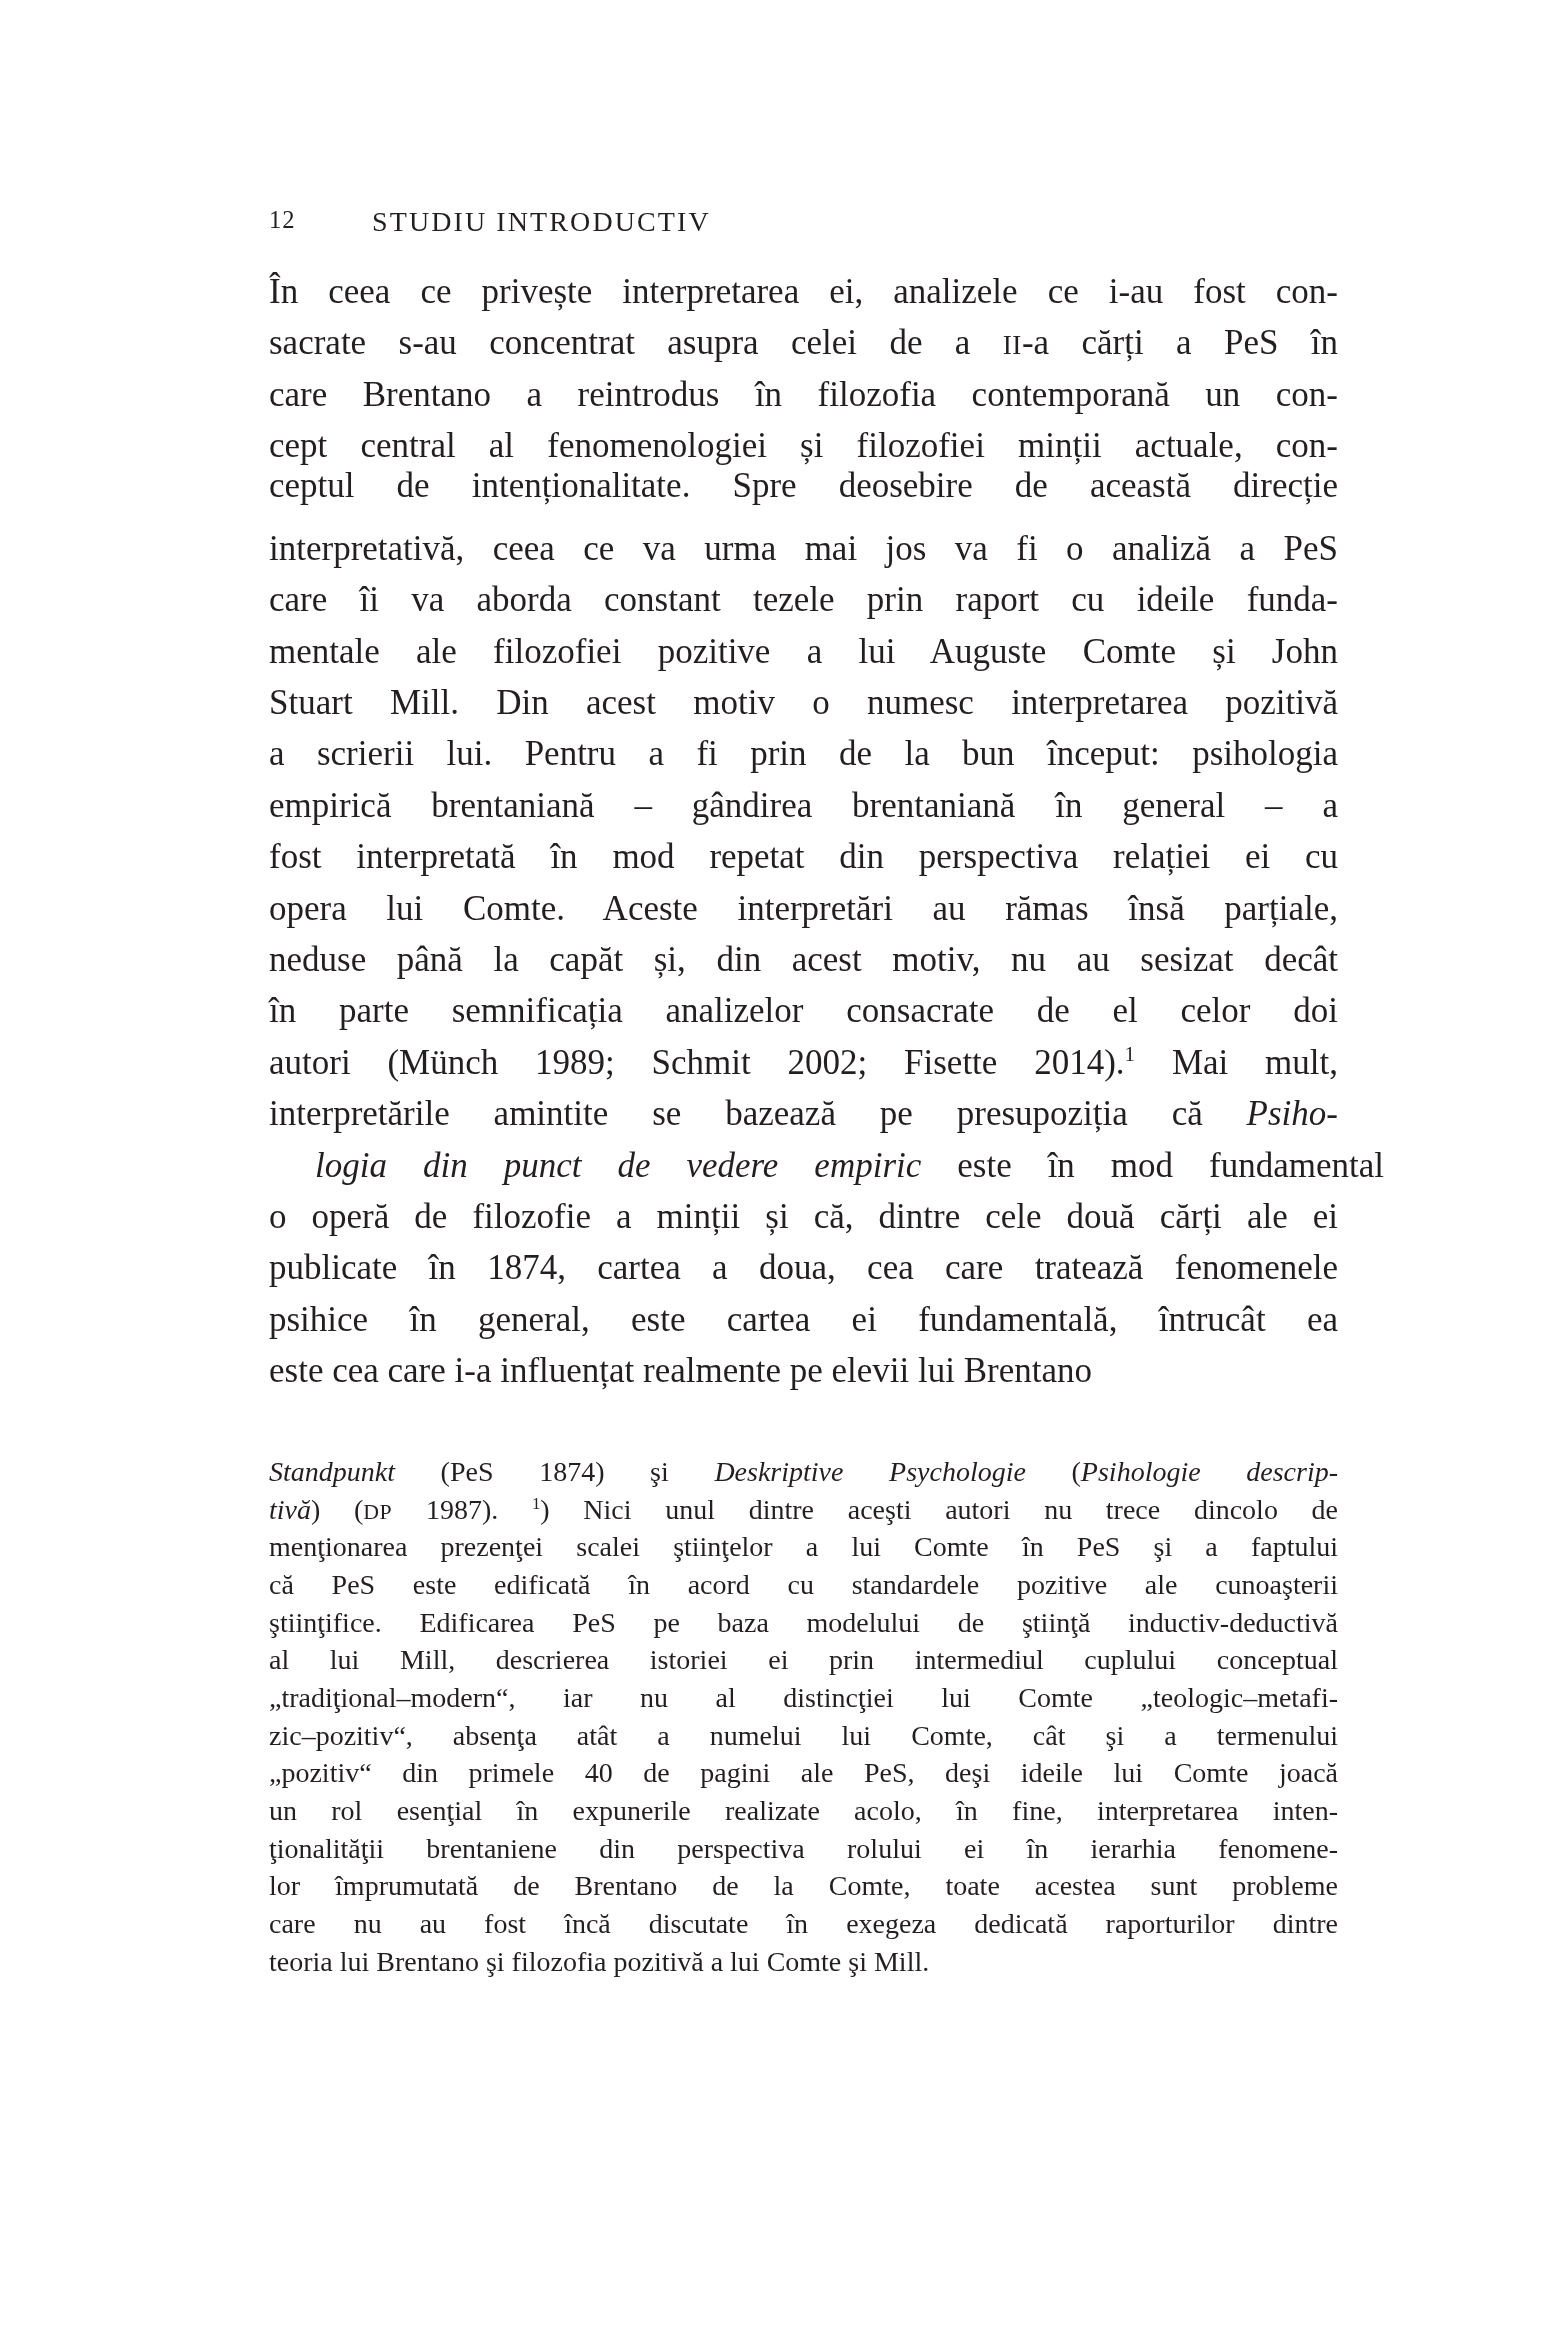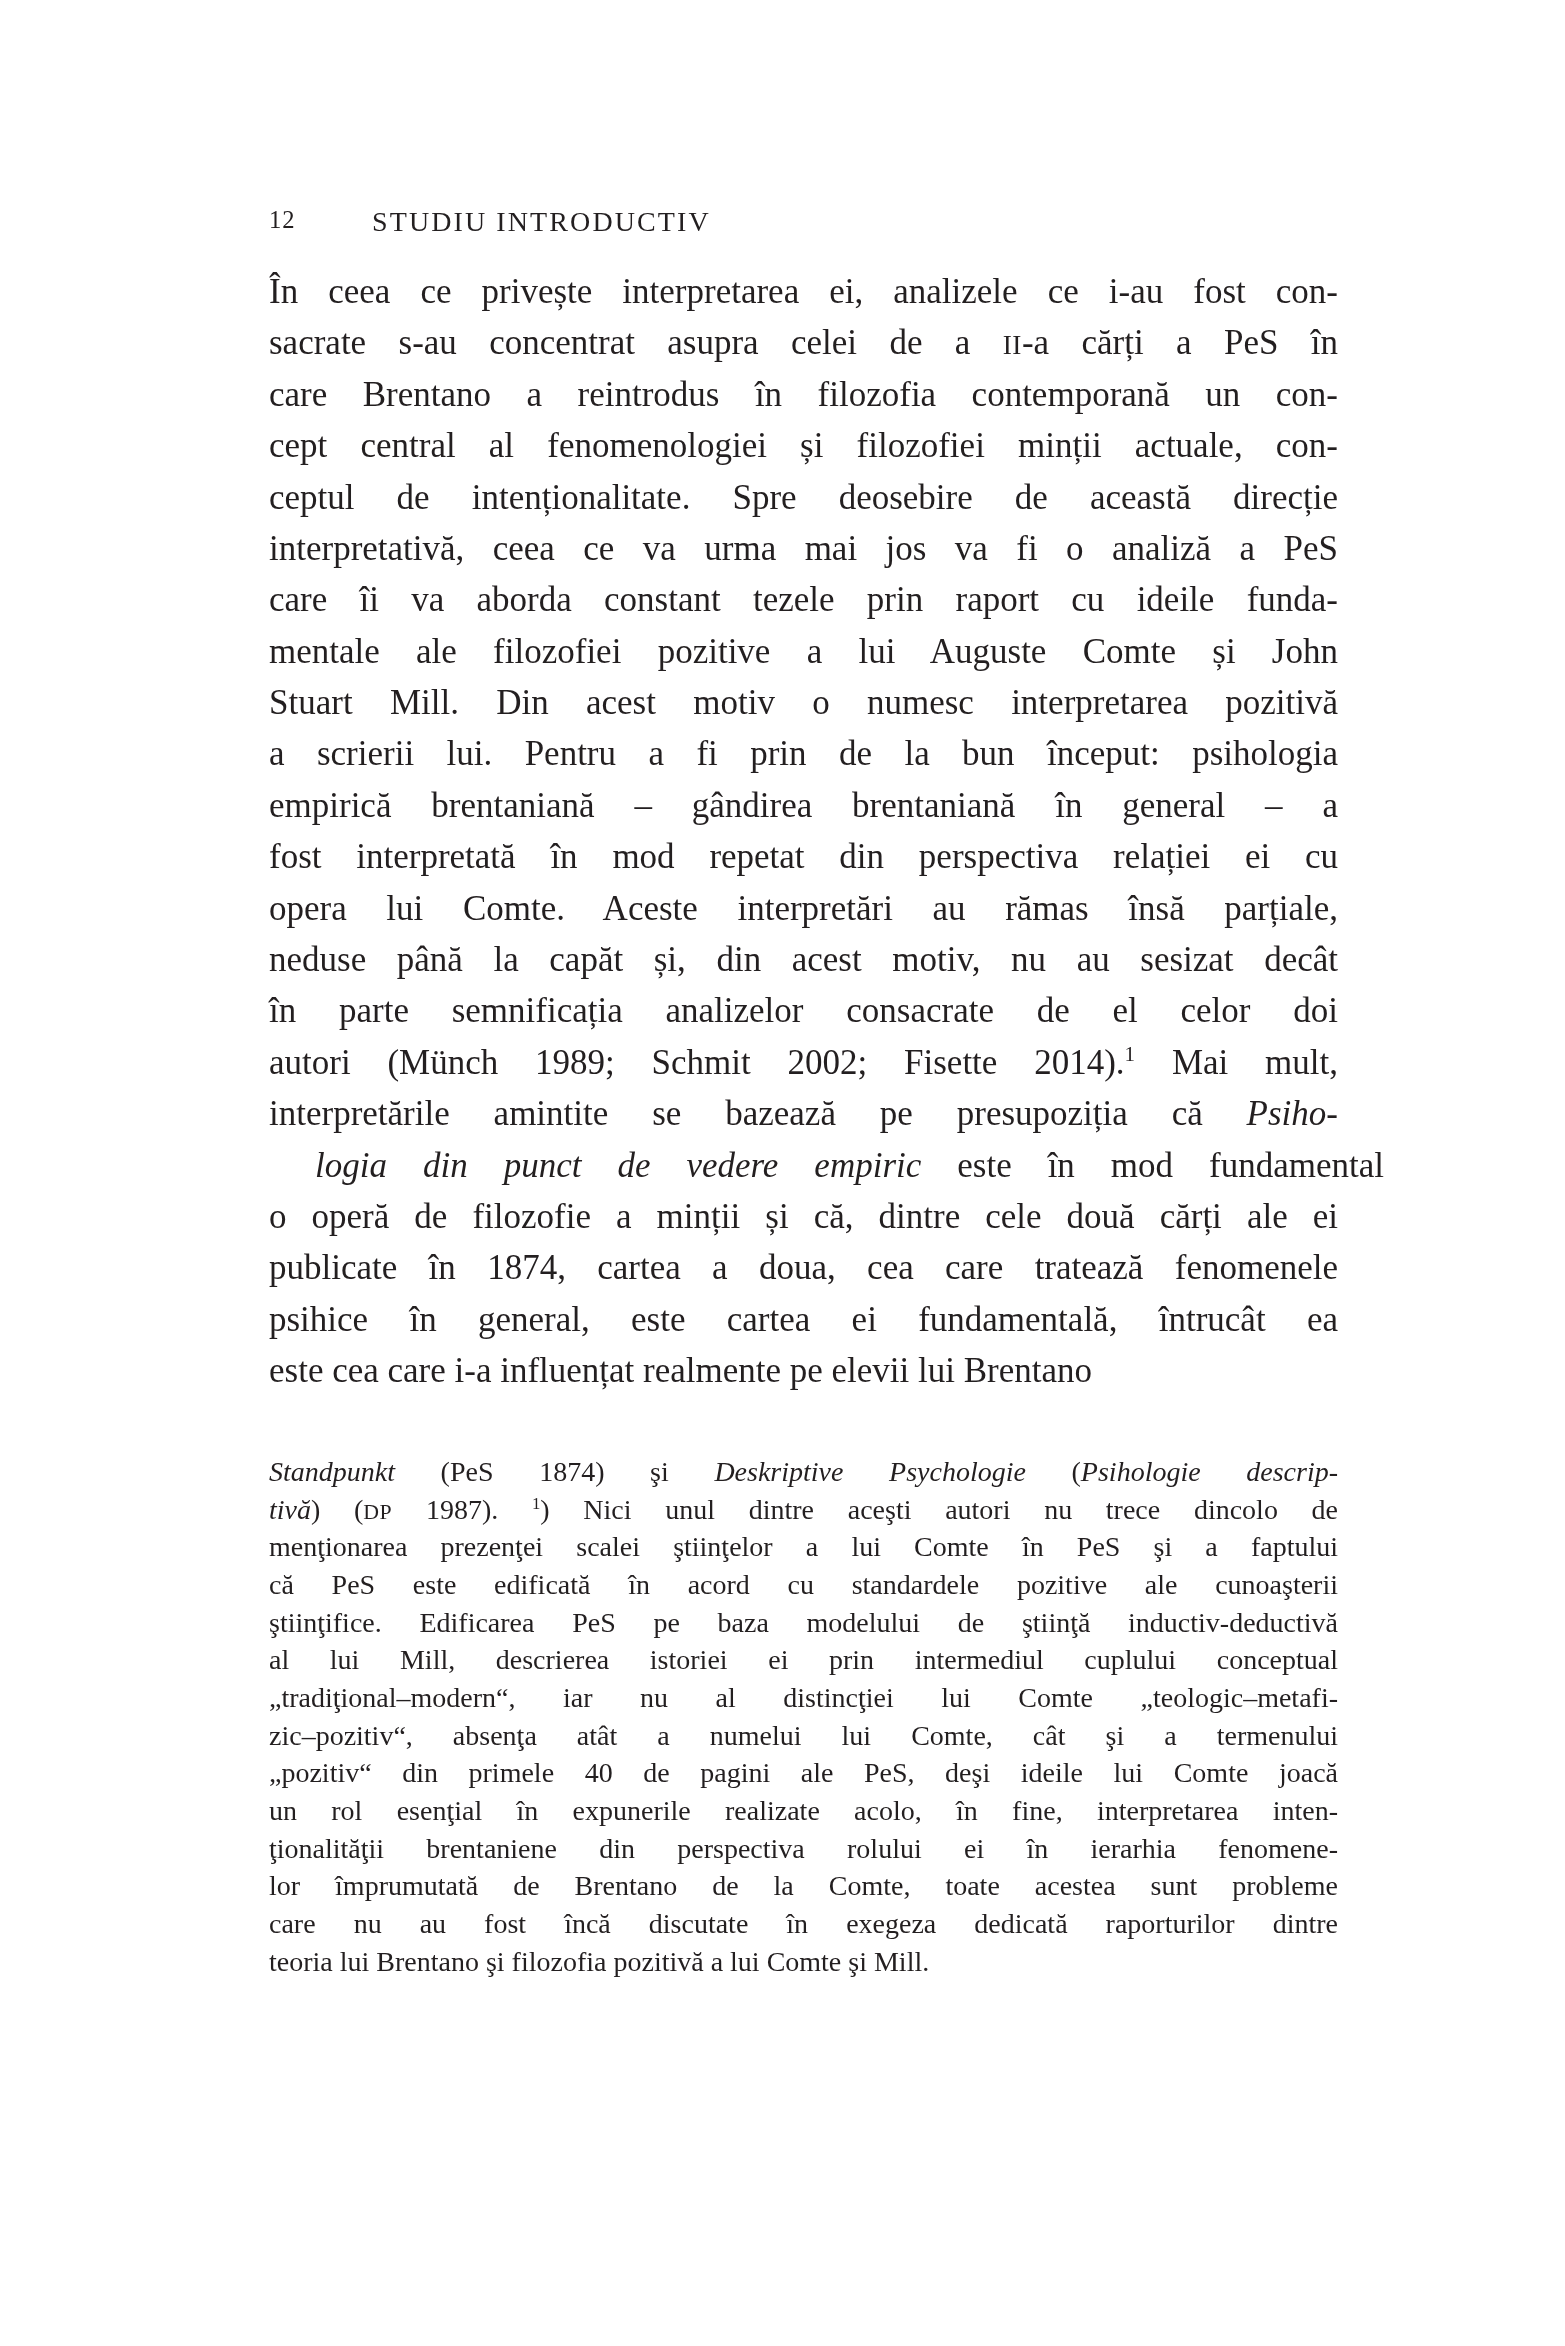--- a/index.html
+++ b/index.html
@@ -26,21 +26,21 @@
   <div class="running-head">
     <span class="folio">12</span>
     <span class="head-title">STUDIU INTRODUCTIV</span>
   </div>
 
   <div class="main-text">
       <div class="line" style="top: 0px;"><span>În ceea ce privește interpretarea ei, analizele ce i-au fost con-</span></div>
       <div class="line" style="top: 51px;"><span>sacrate s-au concentrat asupra celei de a </span><span class="sc">II</span><span>-a cărți a PeS în</span></div>
       <div class="line" style="top: 103px;"><span>care Brentano a reintrodus în filozofia contemporană un con-</span></div>
       <div class="line" style="top: 154px;"><span>cept central al fenomenologiei și filozofiei minții actuale, con-</span></div>
-      <div class="line" style="top: 206px; font-family: Liberation Serif, serif;"><span>ceptul de intenționalitate. Spre deosebire de această direcție</span></div>
+      <div class="line" style="top: 194px; font-family: Liberation Serif, serif;"><span>ceptul de intenționalitate. Spre deosebire de această direcție</span></div>
       <div class="line" style="top: 257px;"><span>interpretativă, ceea ce va urma mai jos va fi o analiză a PeS</span></div>
       <div class="line" style="top: 308px;"><span>care îi va aborda constant tezele prin raport cu ideile funda-</span></div>
       <div class="line" style="top: 360px;"><span>mentale ale filozofiei pozitive a lui Auguste Comte și John</span></div>
       <div class="line" style="top: 411px;"><span>Stuart Mill. Din acest motiv o numesc interpretarea pozitivă</span></div>
       <div class="line" style="top: 462px;"><span>a scrierii lui. Pentru a fi prin de la bun început: psihologia</span></div>
       <div class="line" style="top: 514px;"><span>empirică brentaniană – gândirea brentaniană în general – a</span></div>
       <div class="line" style="top: 565px;"><span>fost interpretată în mod repetat din perspectiva relației ei cu</span></div>
       <div class="line" style="top: 617px;"><span>opera lui Comte. Aceste interpretări au rămas însă parțiale,</span></div>
       <div class="line" style="top: 668px;"><span>neduse până la capăt și, din acest motiv, nu au sesizat decât</span></div>
       <div class="line" style="top: 719px;"><span>în parte semnificația analizelor consacrate de el celor doi</span></div>

